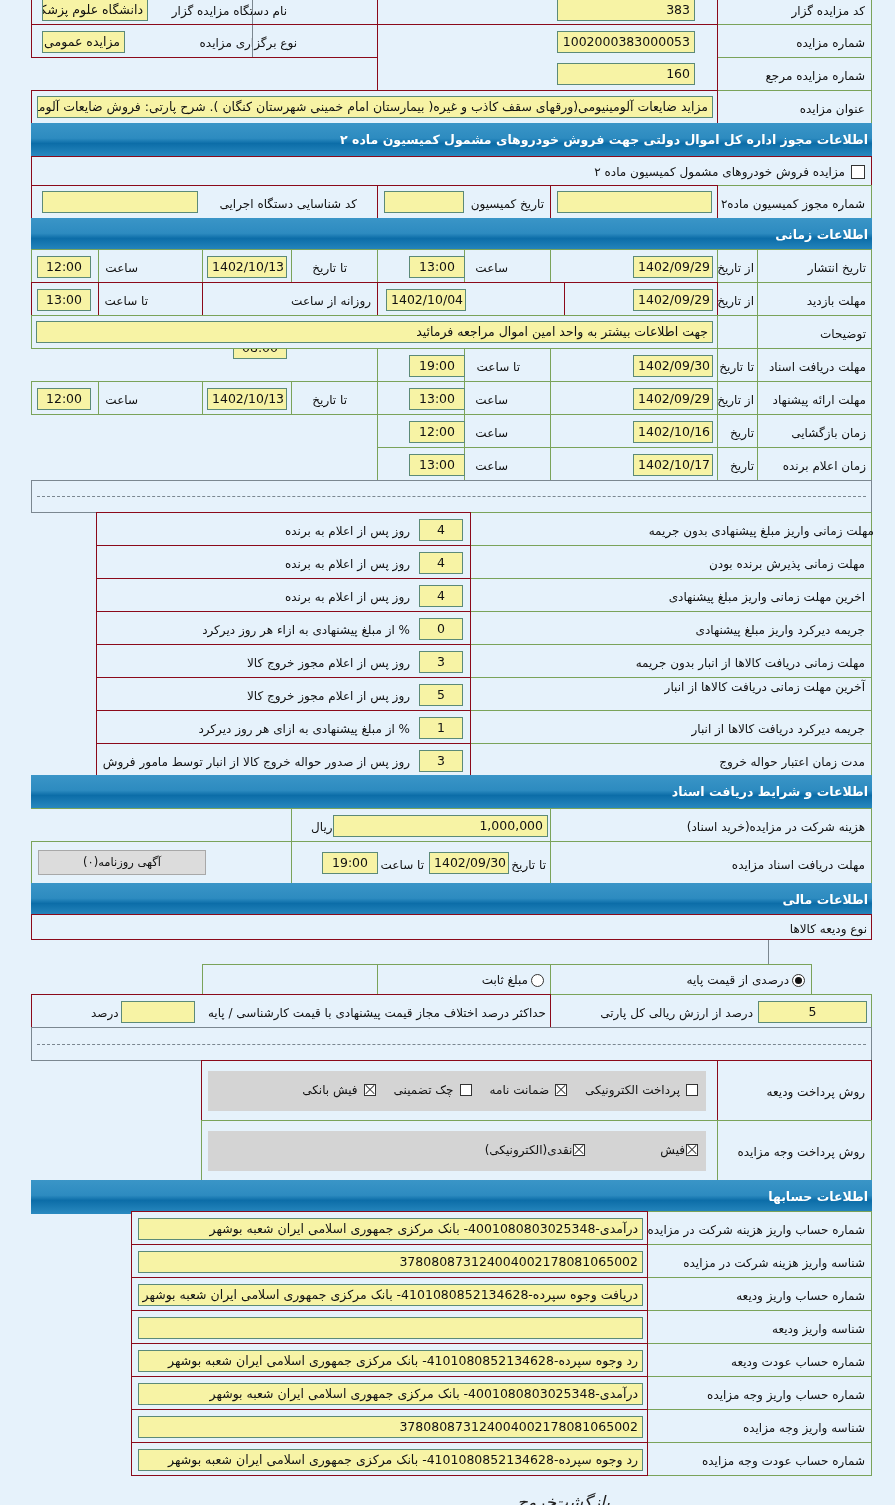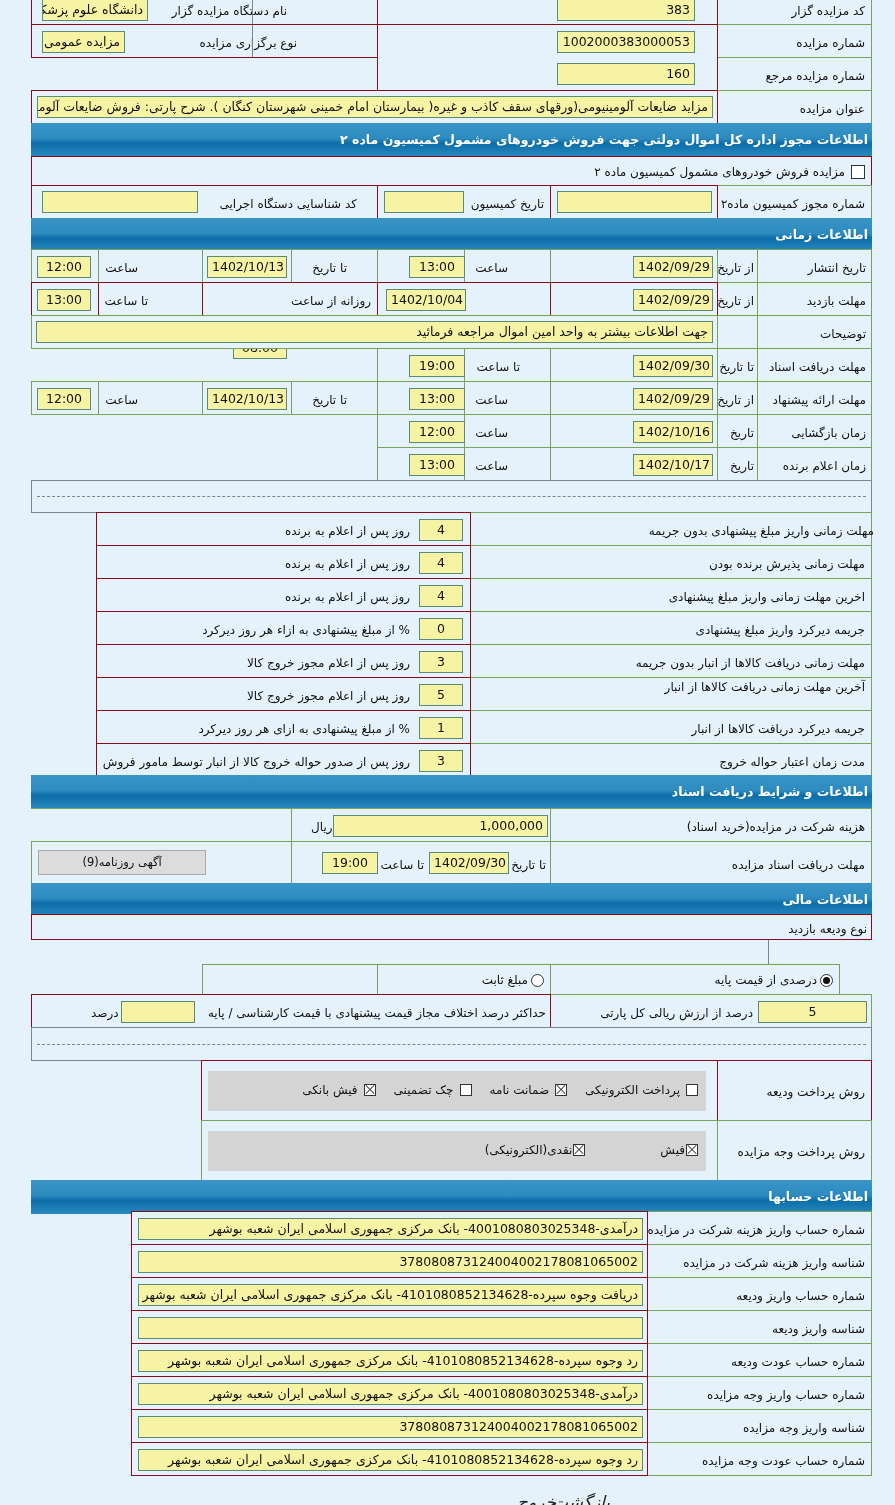--- a/index.html
+++ b/index.html
@@ -160,21 +160,21 @@
 <div>
   <div class="cell" style="left:757px;top:282px;width:115px;height:34px;">
       <span class="lbl" style="right:5px;top:11px;">مهلت بازدید</span>
     </div>
   <div class="cell" style="left:717px;top:282px;width:41px;height:34px;">
       <span class="lbl" style="right:3px;top:11px;">از تاریخ</span>
     </div>
   <div class="cell red" style="left:550px;top:282px;width:168px;height:34px;">
       <div class="inp ctr" style="left:82px;top:6px;width:80px;">1402/09/29</div>
     </div>
-  <div class="cell red" style="left:377px;top:282px;width:174px;height:34px;padding-left:25px;">
+  <div class="cell red" style="left:377px;top:282px;width:188px;height:34px;padding-left:25px;">
     <span class="lbl" style="right:118px;top:11px;">تا تاریخ</span>
     <div class="inp ctr" style="left:8px;top:6px;width:80px;">1402/10/04</div>
   </div>
   <div class="cell red" style="left:202px;top:282px;width:176px;height:34px;">
     <span class="lbl" style="right:6px;top:11px;">روزانه از ساعت</span>
     <div class="inp ctr" style="left:30px;top:6px;width:54px;margin-top:48px;">08:00</div>
   </div>
   <div class="cell red" style="left:98px;top:282px;width:105px;height:34px;">
       <span class="lbl" style="right:54px;top:11px;">تا ساعت</span>
     </div>
@@ -352,29 +352,29 @@
 <div class="cell" style="left:550px;top:841px;width:322px;height:44px;">
     <span class="lbl" style="right:6px;top:16px;">مهلت دریافت اسناد مزایده</span>
   </div>
 <div class="cell" style="left:291px;top:841px;width:260px;height:44px;">
   <span class="lbl" style="right:4px;top:16px;">تا تاریخ</span>
   <div class="inp ctr" style="left:137px;top:10px;width:80px;">1402/09/30</div>
   <span class="lbl" style="right:126px;top:16px;">تا ساعت</span>
   <div class="inp ctr" style="left:30px;top:10px;width:56px;">19:00</div>
 </div>
 <div class="cell" style="left:31px;top:841px;width:261px;height:44px;">
-  <div class="btn" style="left:6px;top:8px;width:168px;height:25px;">آگهی روزنامه(9)</div>
+  <div class="btn" style="left:6px;top:8px;width:168px;height:25px;">آگهی روزنامه(۰)</div>
 </div>
 
 <div class="hdr" style="top:883px;">اطلاعات مالی</div>
 <div class="cell red" style="left:31px;top:914px;width:841px;height:26px;">
-  <span class="lbl" style="right:4px;top:7px;">نوع ودیعه بازدید</span>
+  <span class="lbl" style="right:4px;top:7px;">نوع ودیعه کالاها</span>
 </div>
 <div class="vline" style="left:768px;top:940px;height:25px;background:#7b8790;"></div>
-<div class="cell" style="left:550px;top:964px;width:290px;height:31px;">
+<div class="cell" style="left:550px;top:964px;width:262px;height:31px;">
   <span class="radio on" style="right:6px;top:9px;"></span>
   <span class="lbl" style="right:22px;top:8px;">درصدی از قیمت پایه</span>
 </div>
 <div class="cell" style="left:377px;top:964px;width:174px;height:31px;">
   <span class="radio" style="right:6px;top:9px;"></span>
   <span class="lbl" style="right:22px;top:8px;">مبلغ ثابت</span>
 </div>
 <div class="cell" style="left:202px;top:964px;width:176px;height:31px;"></div>
 <div class="cell" style="left:550px;top:994px;width:322px;height:34px;">
   <div class="inp ctr" style="left:207px;top:6px;width:109px;">5</div>

